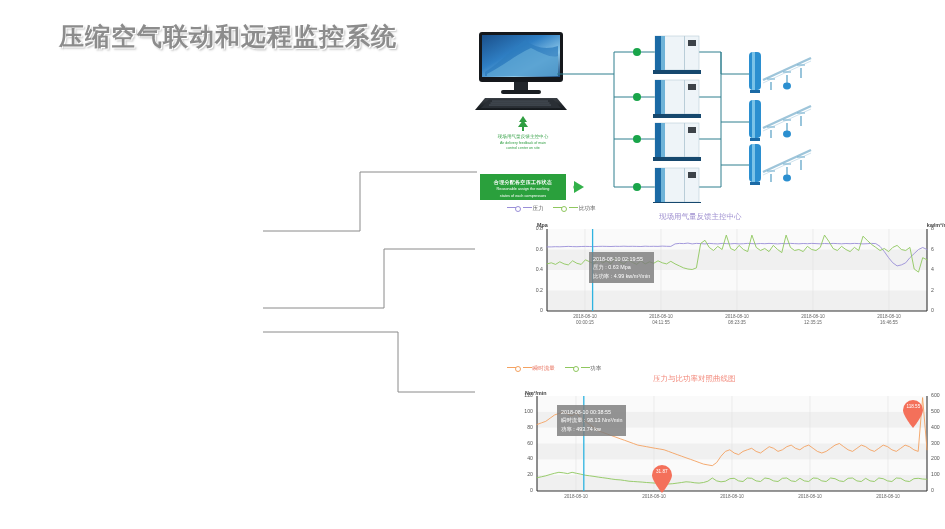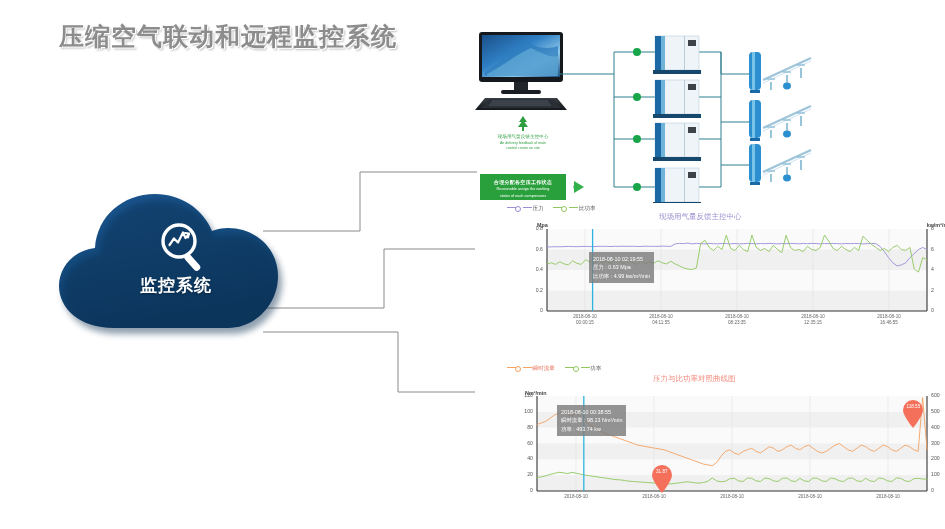--- a/index.html
+++ b/index.html
@@ -75,46 +75,20 @@
   <div class="page-title">压缩空气联动和远程监控系统</div>
 
   <svg class="connectors" width="945" height="529" viewBox="0 0 945 529">
     <g fill="none" stroke="#8a8a8a" stroke-width="1">
       <path d="M248,231 H345 V172 H462"></path>
       <path d="M248,308 H369 V249 H487"></path>
       <path d="M248,332 H383 V392 H500"></path>
     </g>
   </svg>
 
-  <div class="cloud-wrap">
-    <svg class="cloud-shadow" viewBox="0 0 250 145">
-      <path d="M63,142 C28,142 8,122 8,100 C8,80 24,64 44,62 C46,30 72,8 104,8
-               C130,8 152,23 161,45 C166,43 171,42 177,42 C205,42 227,63 227,90
-               C227,118 205,142 177,142 Z" fill="#0a2d4e"></path>
-    </svg>
-    <svg width="250" height="145" viewBox="0 0 250 145">
-      <defs>
-        <linearGradient id="cg" x1="0" y1="0" x2="0.3" y2="1">
-          <stop offset="0%" stop-color="#1b5691"></stop>
-          <stop offset="55%" stop-color="#134a7c"></stop>
-          <stop offset="100%" stop-color="#0e3c68"></stop>
-        </linearGradient>
-      </defs>
-      <path d="M63,142 C28,142 8,122 8,100 C8,80 24,64 44,62 C46,30 72,8 104,8
-               C130,8 152,23 161,45 C166,43 171,42 177,42 C205,42 227,63 227,90
-               C227,118 205,142 177,142 Z" fill="url(#cg)"></path>
-    </svg>
-    <svg class="cloud-icon" viewBox="0 0 58 52">
-      <circle cx="24" cy="21" r="16" fill="none" stroke="#ffffff" stroke-width="3.4"></circle>
-      <path d="M14.5,25 L19,18.5 L23,22.5 L28,12.5 L30.5,18 L34,14" fill="none" stroke="#ffffff" stroke-width="2.2" stroke-linecap="round" stroke-linejoin="round"></path>
-      <path d="M30,13 L34,13.5 L33,17.5" fill="none" stroke="#ffffff" stroke-width="2" stroke-linecap="round" stroke-linejoin="round"></path>
-      <rect x="33.5" y="32.5" width="7" height="20" rx="3.3" transform="rotate(-42 37 42)" fill="#ffffff"></rect>
-    </svg>
-    <div class="cloud-lbl">监控系统</div>
-  </div>
 
   <div class="sys-diagram">
 
     <svg width="100" height="100" viewBox="0 0 100 100" style="position:absolute;left:14px;top:6px;">
       <defs>
         <linearGradient id="scr" x1="0" y1="0" x2="1" y2="1">
           <stop offset="0%" stop-color="#1a4f8a"></stop>
           <stop offset="40%" stop-color="#2f7fc4"></stop>
           <stop offset="70%" stop-color="#8fc9ea"></stop>
           <stop offset="100%" stop-color="#1c4d82"></stop>

